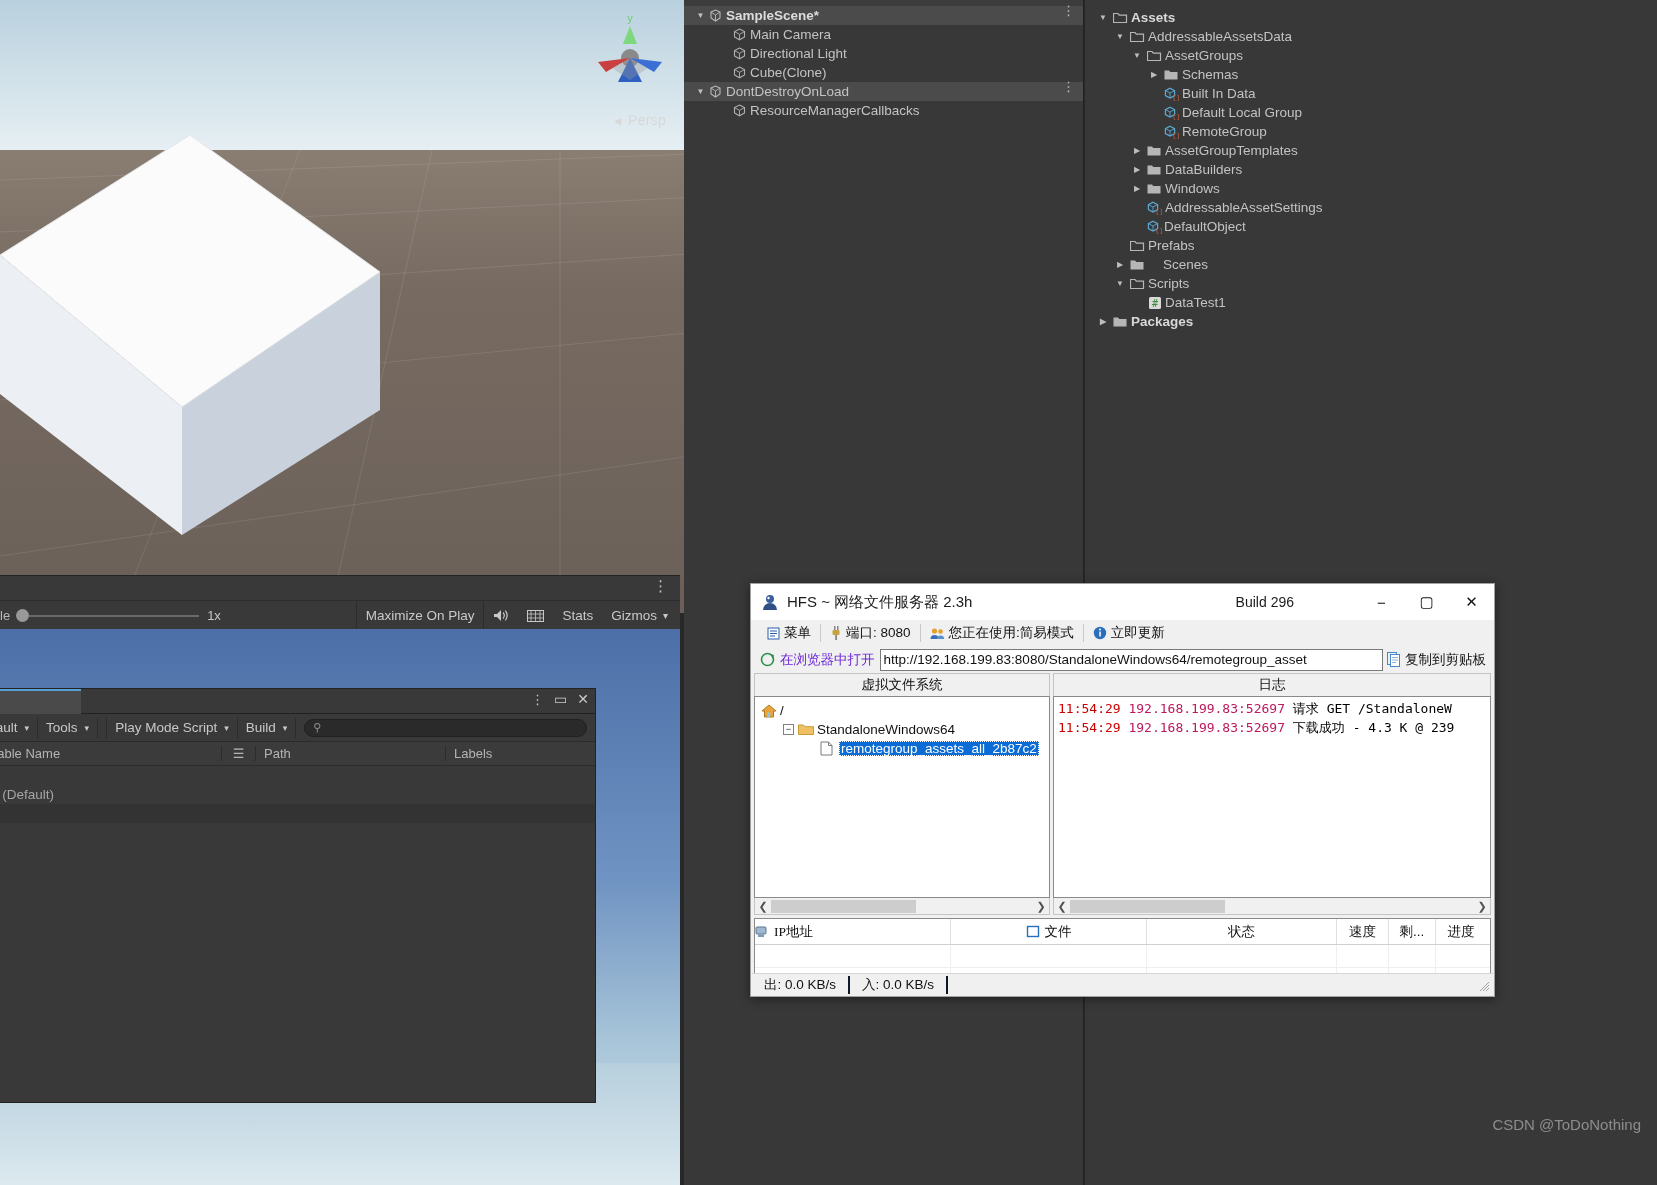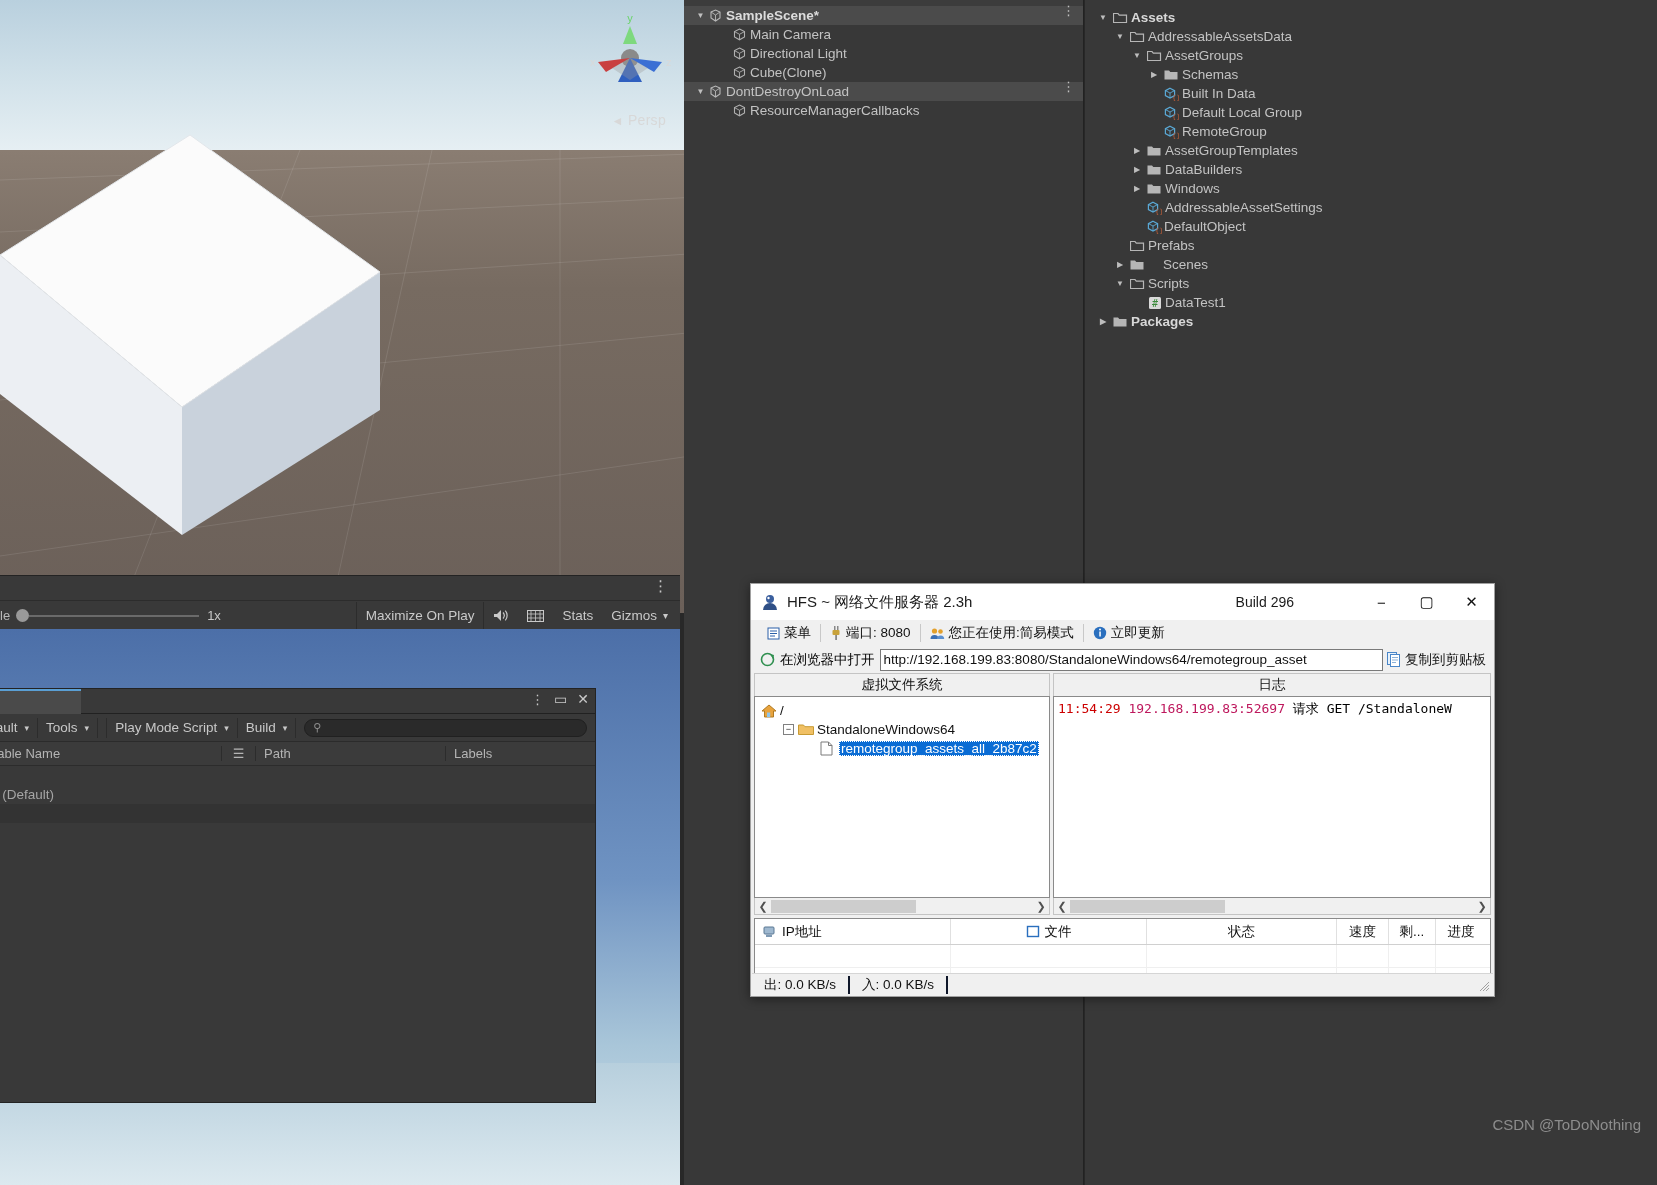--- a/index.html
+++ b/index.html
@@ -170,21 +170,21 @@
     font-size: 15px; color: #111;
   }
   .hfs-wbtns { position: absolute; right: 0; top: 0; display: flex; }
   .hfs-menubar {
     height: 26px; background: #f0f0f0; display: flex; align-items: center;
     font-size: 13.5px; color: #111; padding-left: 7px;
   }
   .hfs-menuitem { display: flex; align-items: center; gap: 4px; padding: 0 9px; height: 22px;}
   .hfs-msep { width: 1px; height: 18px; background: #c8c8c8; }
   .hfs-urlbar { height: 27px; display: flex; align-items: center; padding: 0 4px; background:#f0f0f0;}
-  .hfs-openbrowser { display: flex; align-items: center; gap: 5px; font-size: 13.5px; color:#000000; padding: 0 5px;}
+  .hfs-openbrowser { display: flex; align-items: center; gap: 5px; font-size: 13.5px; color:#6d28d9; padding: 0 5px;}
   .hfs-urlinput {
     flex: 1; height: 22px; background: #fff; border: 1px solid #7a7a7a;
     font-size: 13.5px; color: #111; padding: 0 3px; display: flex; align-items: center;
     overflow: hidden; white-space: nowrap;
   }
   .hfs-copy { display: flex; align-items: center; gap: 4px; font-size: 13.5px; color:#111; padding: 0 4px;}
   .hfs-panes { display: flex; height: 242px; padding: 0 3px; gap: 3px;}
   .hfs-pane { flex: 1; display: flex; flex-direction: column; }
   .hfs-pane.left { width: 296px; flex: none;}
   .hfs-panehdr {
@@ -213,21 +213,21 @@
   }
   .log-time { color: #cc0000; }
   .log-ip { color: #be185d; }
   .log-msg { color: #000; }
   .hfs-table { margin: 3px 3px 0 3px; border: 1px solid #8a8a8a; background: #fff; }
   .hfs-thead { display: flex; height: 26px; border-bottom: 1px solid #d0d0d0;}
   .hfs-th {
     display: flex; align-items: center; justify-content: center; gap: 5px;
     font-size: 13.5px; color: #111; border-right: 1px solid #e0e0e0;
   }
-  .hfs-th.c1 { width: 196px; justify-content: flex-start; padding-left: 8px;}
+  .hfs-th.c1 { width: 196px; justify-content: flex-start;  font-family: Liberation Serif, serif;}
   .hfs-th.c2 { width: 196px; }
   .hfs-th.c3 { width: 190px; }
   .hfs-th.c4 { width: 52px; }
   .hfs-th.c5 { width: 47px; }
   .hfs-th.c6 { width: 50px; border-right: none;}
   .hfs-trow { display: flex; height: 23px; border-bottom: 1px solid #efefef;}
   .hfs-td { border-right: 1px solid #efefef; }
   .hfs-status {
     position: absolute; left: 1px; right: 1px; bottom: 1px; height: 22px;
     background: #f0f0f0; border-top: 1px solid #d5d5d5;
@@ -757,20 +757,21 @@
           <div style="flex:1"></div>
           <div class="hs-arrow">❯</div>
         </div>
       </div>
 
       <div class="hfs-pane">
         <div class="hfs-panehdr">日志</div>
         <div class="hfs-panebody">
           <div id="log-list" style="padding:2px 0 0 4px">
               <div class="log-line"><span class="log-time">11:54:29</span><span class="log-ip"> 192.168.199.83:52697</span><span class="log-msg"> 请求 GET /StandaloneW</span></div>
+              <div class="log-line"><span class="log-time">11:54:29</span><span class="log-ip"> 192.168.199.83:52697</span><span class="log-msg"> 下载成功 - 4.3 K @ 239</span></div>
             </div>
         </div>
         <div class="hfs-hscroll">
           <div class="hs-arrow">❮</div>
           <div class="hs-thumb" style="width:155px"></div>
           <div style="flex:1"></div>
           <div class="hs-arrow">❯</div>
         </div>
       </div>
     </div>

